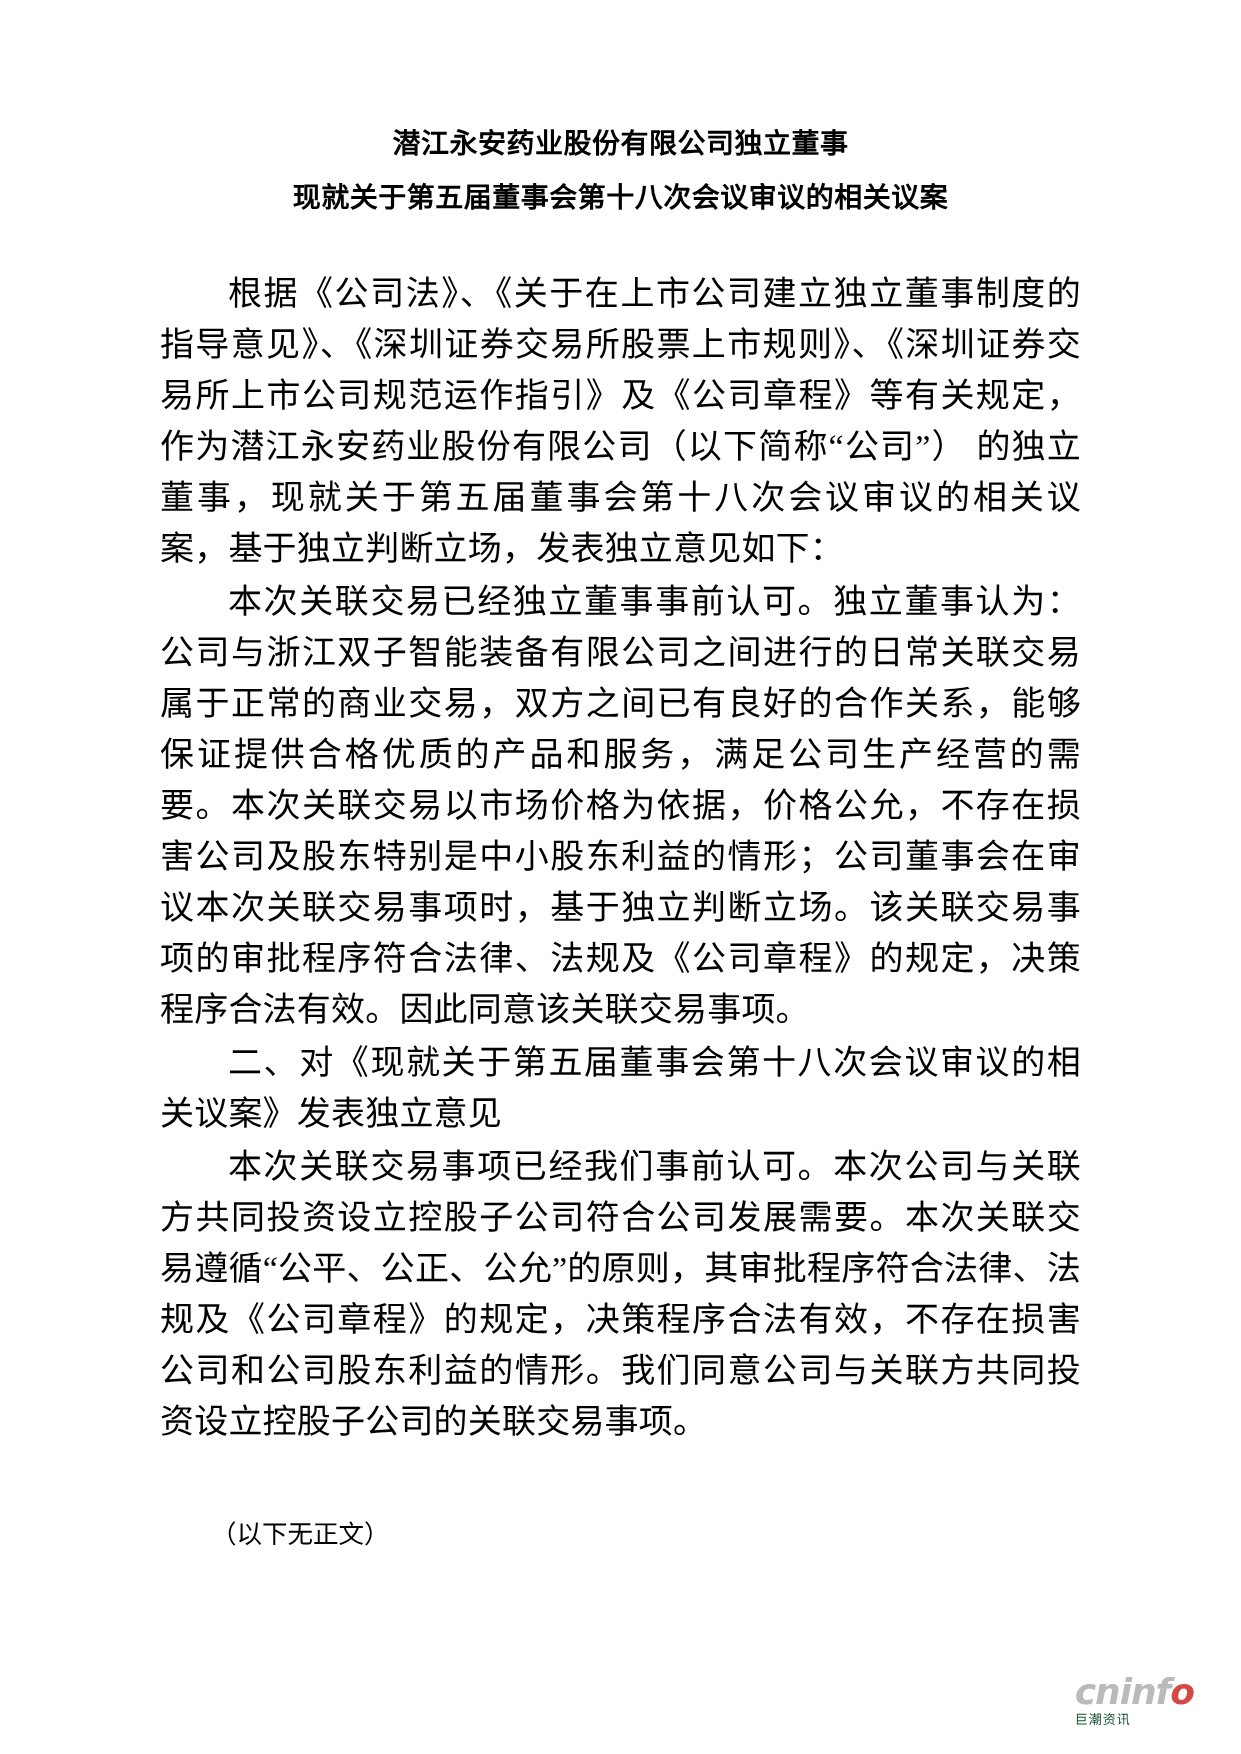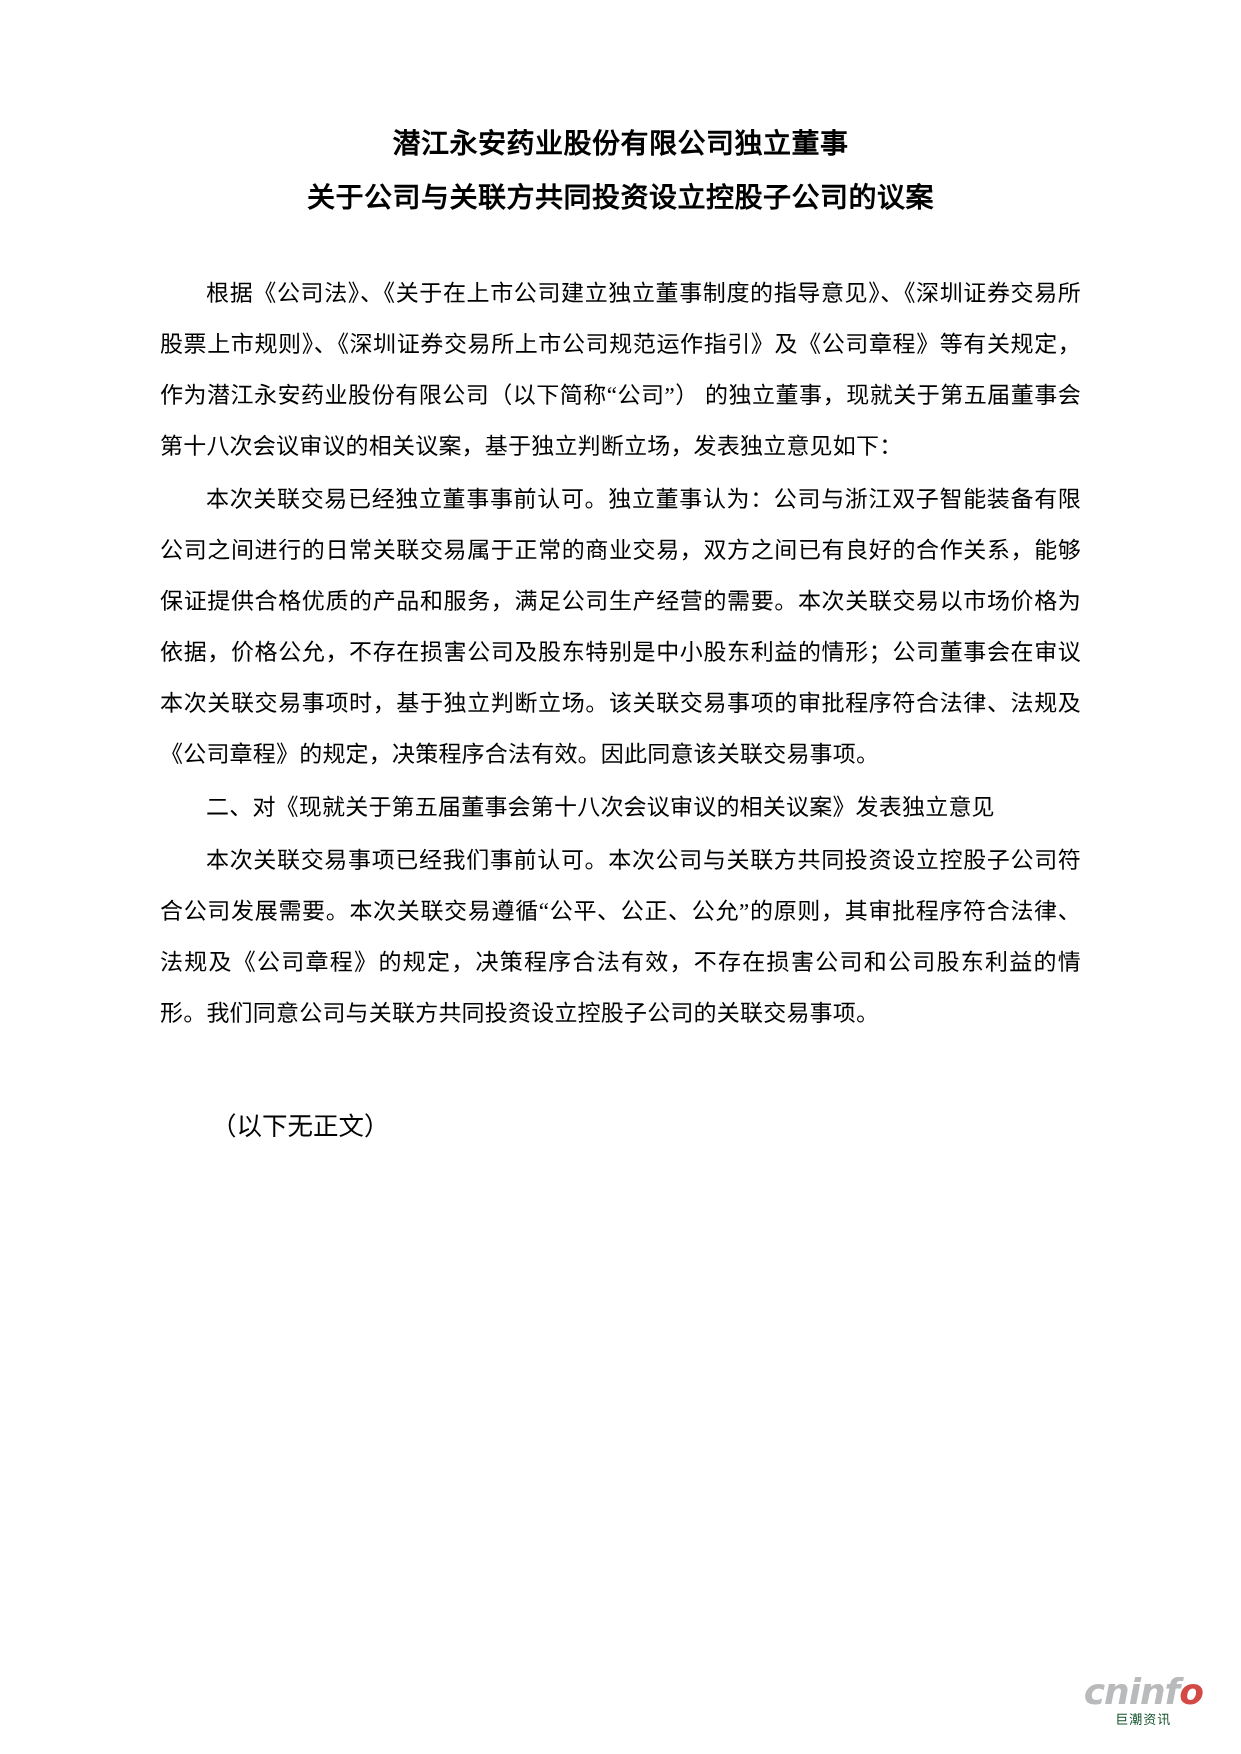--- a/index.html
+++ b/index.html
@@ -38,38 +38,37 @@
     margin-bottom: 26px;
   }
   .doc-title .line2 {
     display: block;
   }
   .body-text {
     margin-top: 56px;
   }
   p.para {
     margin: 0 0 2px 0;
-    font-size: 23px;
+    font-size: 34px;
     line-height: 51px;
     text-align: justify;
     text-justify: inter-ideograph;
     text-indent: 2em;
     letter-spacing: 0.2px;
   }
   .closing {
     margin-top: 62px;
     font-size: 25.5px;
     line-height: 51px;
     text-indent: 2em;
   }
   .watermark {
     position: absolute;
-    right: 38px;
+    right: 47px;
     bottom: 28px;
-    text-align: center;
     user-select: none;
   }
   .wm-main {
     font-family: "DejaVu Sans", "Liberation Sans", sans-serif;
     font-weight: bold;
     font-style: italic;
     font-size: 36px;
     color: #b9babc;
     letter-spacing: -1px;
     line-height: 1;
@@ -86,21 +85,21 @@
     line-height: 1;
   }
 </style>
 </head>
 <body>
 
 <div class="page">
 
   <div class="doc-title">
     <span class="line1">潜江永安药业股份有限公司独立董事</span>
-    <span class="line2">关于公司与关联方共同投资设立控股子公司的议案</span>
+    <span class="line2">现就关于第五届董事会第十八次会议审议的相关议案</span>
   </div>
 
   <div class="body-text">
     <p class="para">根据《公司法》、《关于在上市公司建立独立董事制度的指导意见》、《深圳证券交易所股票上市规则》、《深圳证券交易所上市公司规范运作指引》及《公司章程》等有关规定，作为潜江永安药业股份有限公司（以下简称“公司”） 的独立董事，现就关于第五届董事会第十八次会议审议的相关议案，基于独立判断立场，发表独立意见如下：</p>
     <p class="para">本次关联交易已经独立董事事前认可。独立董事认为：公司与浙江双子智能装备有限公司之间进行的日常关联交易属于正常的商业交易，双方之间已有良好的合作关系，能够保证提供合格优质的产品和服务，满足公司生产经营的需要。本次关联交易以市场价格为依据，价格公允，不存在损害公司及股东特别是中小股东利益的情形；公司董事会在审议本次关联交易事项时，基于独立判断立场。该关联交易事项的审批程序符合法律、法规及《公司章程》的规定，决策程序合法有效。因此同意该关联交易事项。</p>
     <p class="para">二、对《现就关于第五届董事会第十八次会议审议的相关议案》发表独立意见</p>
     <p class="para">本次关联交易事项已经我们事前认可。本次公司与关联方共同投资设立控股子公司符合公司发展需要。本次关联交易遵循“公平、公正、公允”的原则，其审批程序符合法律、法规及《公司章程》的规定，决策程序合法有效，不存在损害公司和公司股东利益的情形。我们同意公司与关联方共同投资设立控股子公司的关联交易事项。</p>
   </div>
 
   <div class="closing">（以下无正文）</div>

